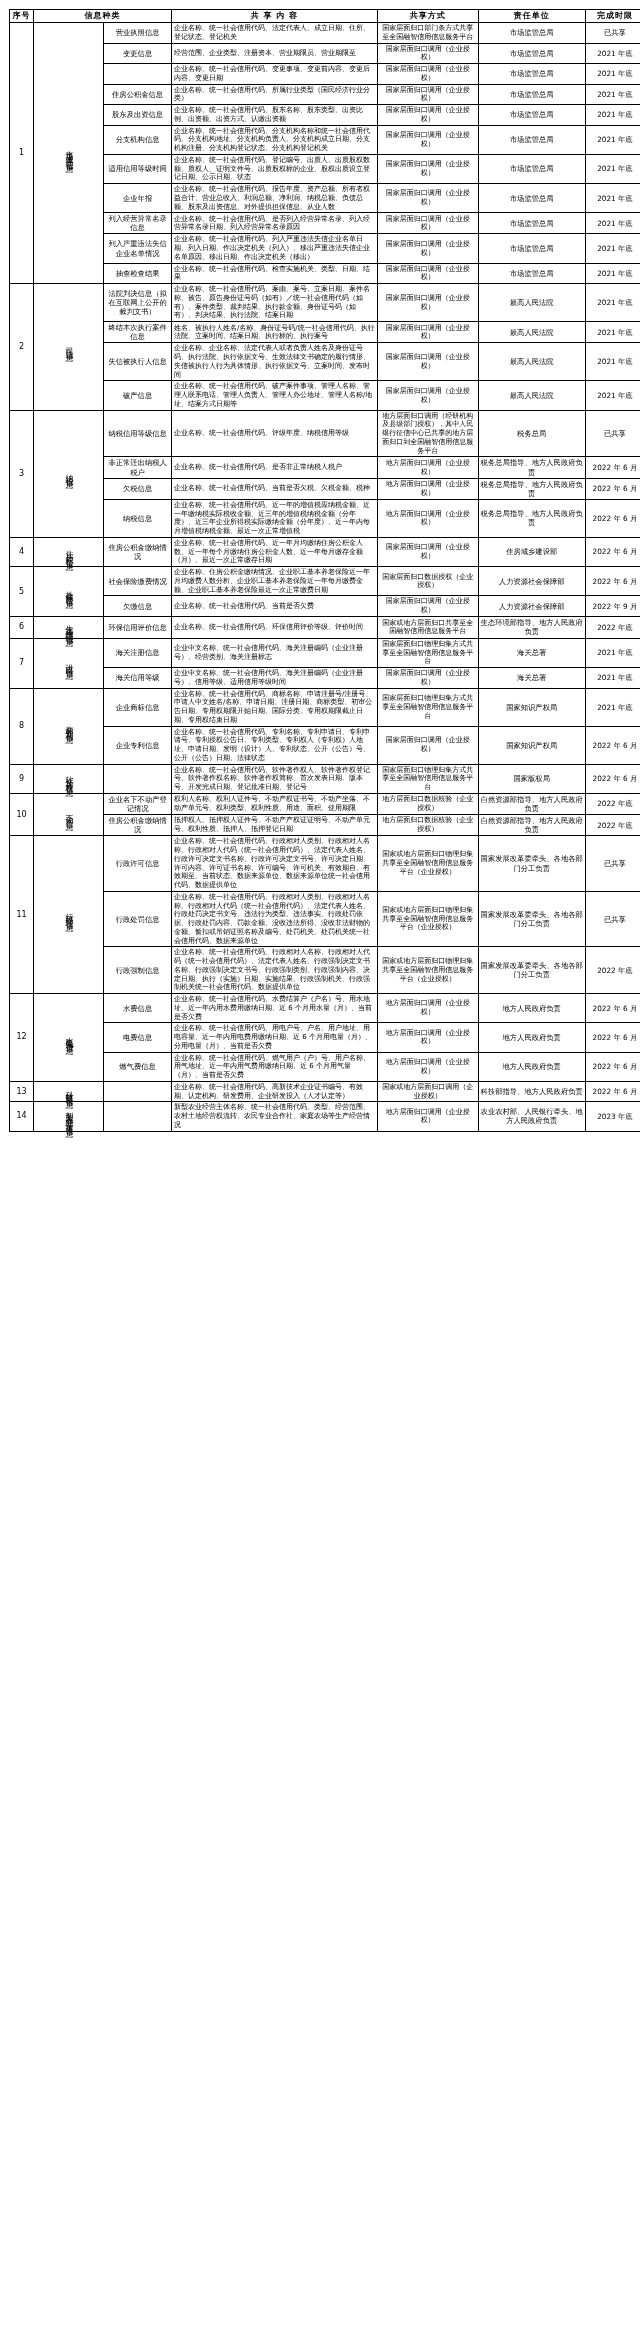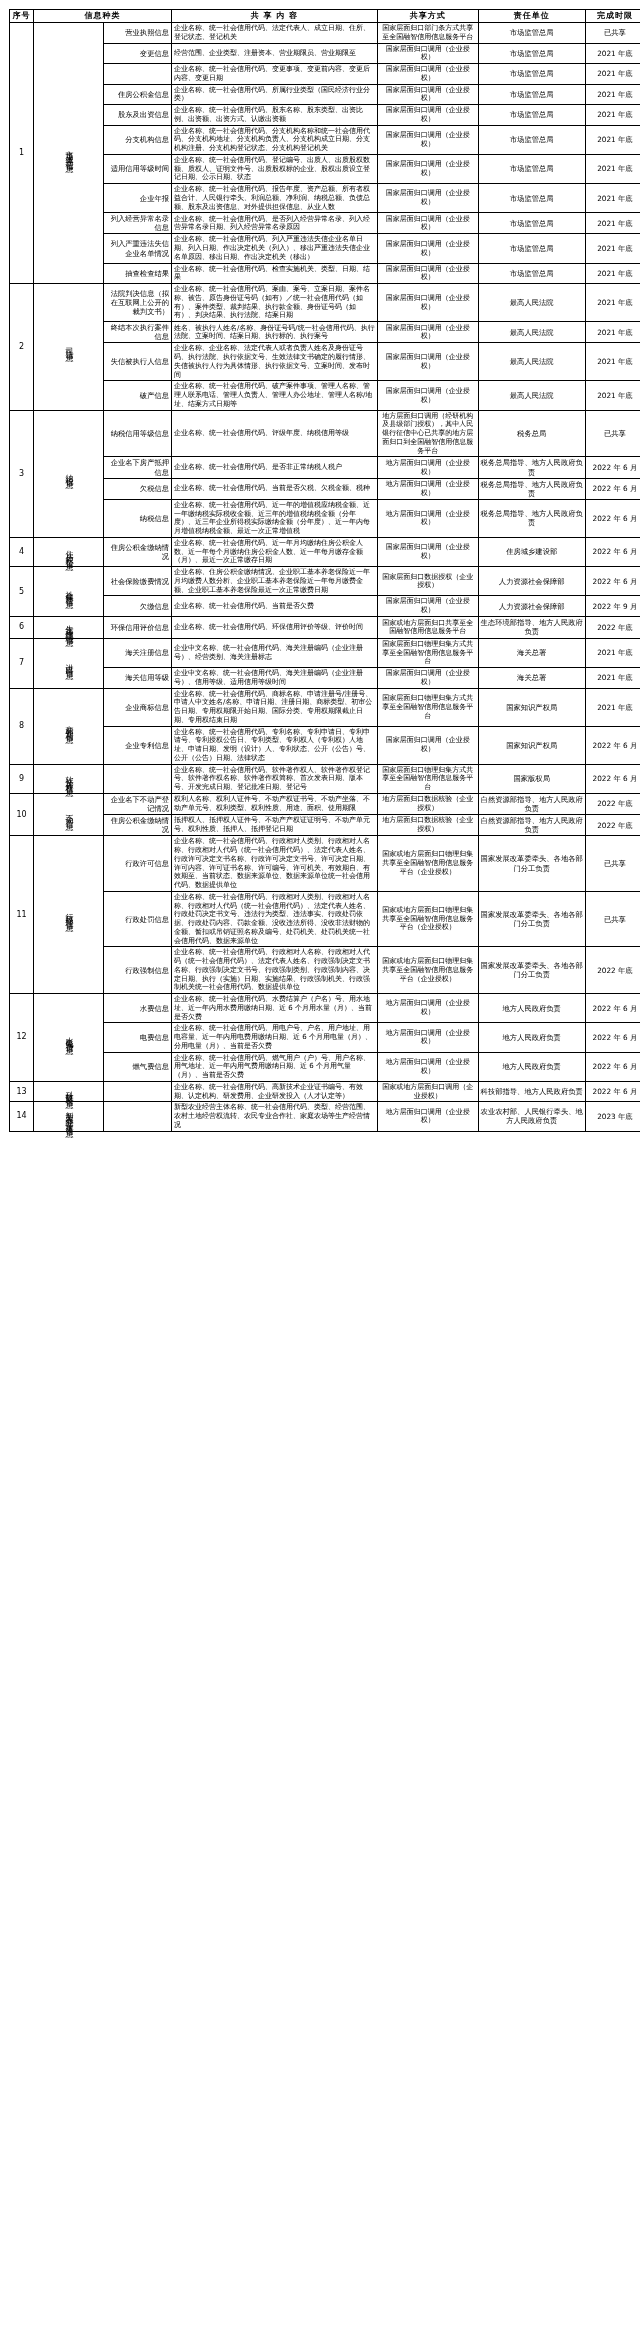--- a/index.html
+++ b/index.html
@@ -10,21 +10,21 @@
   col.c1{width:64px;}
   col.c2{width:62px;}
   col.c3{width:188px;}
   col.c4{width:92px;}
   col.c5{width:98px;}
   col.c6{width:54px;}
   th,td{border:1px solid #000;padding:1px 2px;vertical-align:middle;font-size:7.0px;line-height:1.25;}
   th{font-weight:bold;text-align:center;font-size:8px;letter-spacing:1px;}
   td.num{text-align:center;font-size:8px;font-weight:normal;}
   td.cat{text-align:center;font-size:8px;}
-  td.sub{text-align:right;font-size:7.3px;}
+  td.sub{text-align:center;font-size:7.3px;}
   td.content{text-align:left;font-size:7.0px;}
   td.way{text-align:center;font-size:7.0px;}
   td.dept{text-align:center;font-size:7.3px;}
   td.time{text-align:center;font-size:7.3px;}
   .vert{writing-mode:vertical-rl;text-orientation:upright;letter-spacing:2px;display:inline-block;}
 </style>
 </head>
 <body>
 
 <div class="page">
@@ -95,21 +95,21 @@
         </tr>
         <tr>
           <td class="sub">适用信用等级时间</td>
           <td class="content">企业名称、统一社会信用代码、登记编号、出质人、出质股权数额、质权人、证明文件号、出质股权标的企业、股权出质设立登记日期、公示日期、状态</td>
           <td class="way">国家层面归口调用（企业授权）</td>
           <td class="dept">市场监管总局</td>
           <td class="time">2021 年底</td>
         </tr>
         <tr>
           <td class="sub">企业年报</td>
-          <td class="content">企业名称、统一社会信用代码、报告年度、资产总额、所有者权益合计、人民银行牵头、利润总额、净利润、纳税总额、负债总额、股东及出资信息、对外提供担保信息、从业人数</td>
+          <td class="content">企业名称、统一社会信用代码、报告年度、资产总额、所有者权益合计、营业总收入、利润总额、净利润、纳税总额、负债总额、股东及出资信息、对外提供担保信息、从业人数</td>
           <td class="way">国家层面归口调用（企业授权）</td>
           <td class="dept">市场监管总局</td>
           <td class="time">2021 年底</td>
         </tr>
         <tr>
           <td class="sub">列入经营异常名录信息</td>
           <td class="content">企业名称、统一社会信用代码、是否列入经营异常名录、列入经营异常名录日期、列入经营异常名录原因</td>
           <td class="way">国家层面归口调用（企业授权）</td>
           <td class="dept">市场监管总局</td>
           <td class="time">2021 年底</td>
@@ -161,21 +161,21 @@
         <tr>
           <td class="num" rowspan="4">3</td>
           <td class="cat" rowspan="4"><span class="vert">纳税信息</span></td>
           <td class="sub">纳税信用等级信息</td>
           <td class="content">企业名称、统一社会信用代码、评级年度、纳税信用等级</td>
           <td class="way">地方层面归口调用（经研机构及县级部门授权），其中人民银行征信中心已共享的地方层面归口到全国融智信用信息服务平台</td>
           <td class="dept">税务总局</td>
           <td class="time">已共享</td>
         </tr>
         <tr>
-          <td class="sub">企业名下房产抵押信息</td>
+          <td class="sub">非正常迁出纳税人税户</td>
           <td class="content">企业名称、统一社会信用代码、是否非正常纳税人税户</td>
           <td class="way">地方层面归口调用（企业授权）</td>
           <td class="dept">税务总局指导、地方人民政府负责</td>
           <td class="time">2022 年 6 月</td>
         </tr>
         <tr>
           <td class="sub">欠税信息</td>
           <td class="content">企业名称、统一社会信用代码、当前是否欠税、欠税金额、税种</td>
           <td class="way">地方层面归口调用（企业授权）</td>
           <td class="dept">税务总局指导、地方人民政府负责</td>

